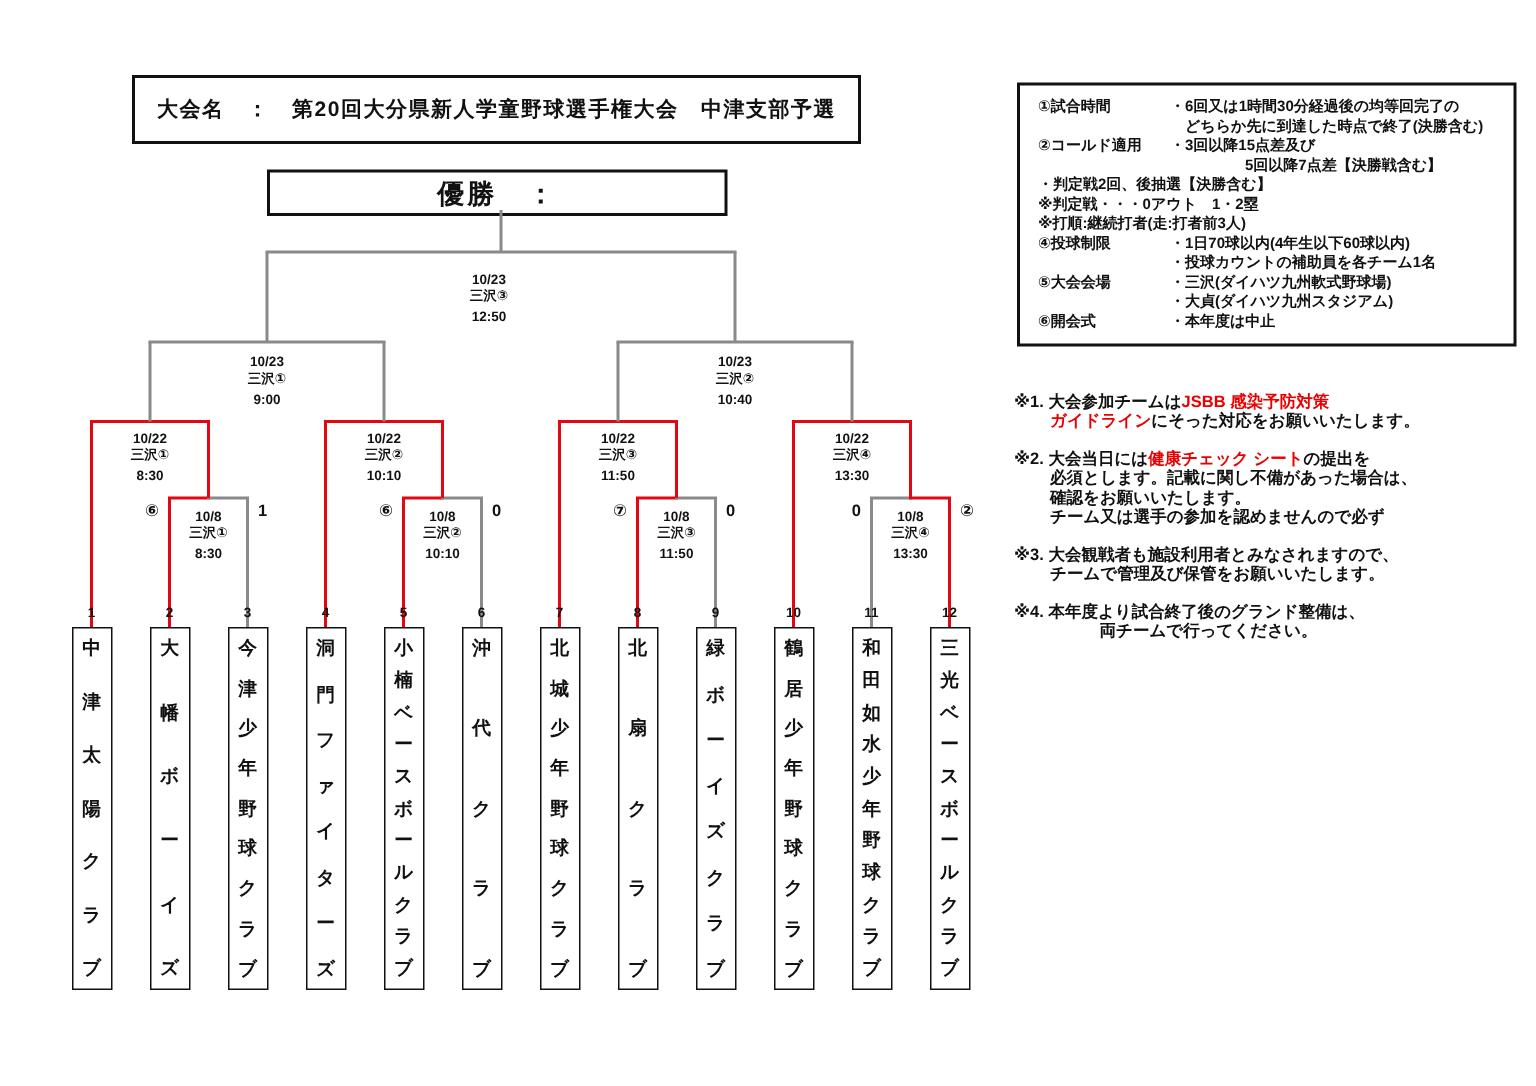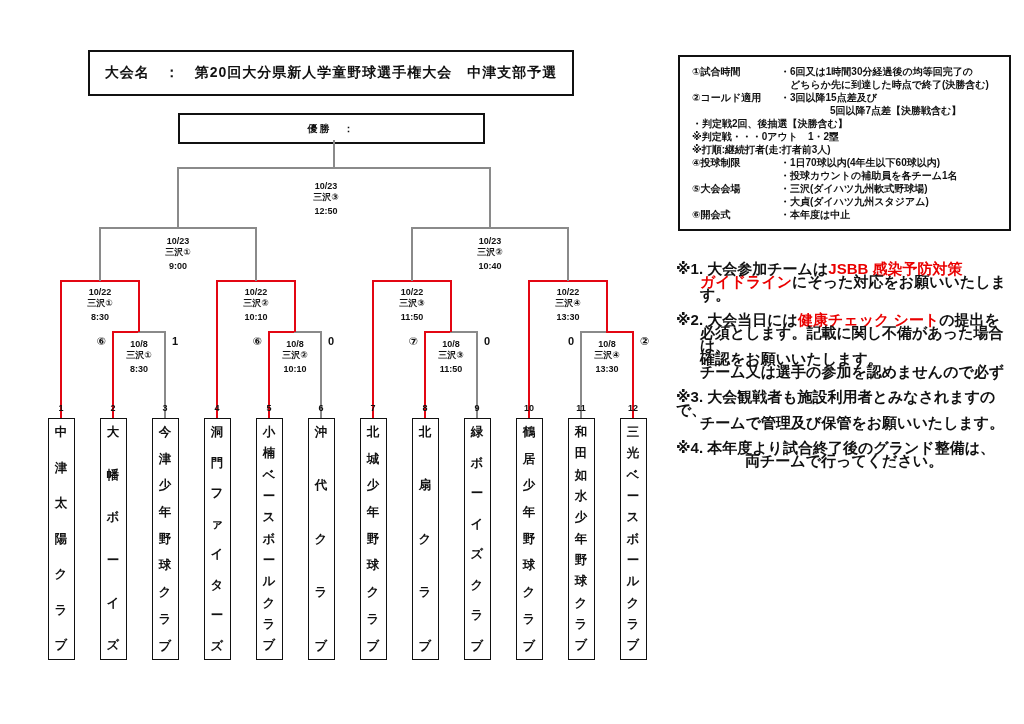--- a/index.html
+++ b/index.html
@@ -2,29 +2,29 @@
 <html><head>
 <meta charset="utf-8">
 <style>
   html,body{margin:0;padding:0;background:#fff;}
   #page{position:relative;width:1024px;height:724px;background:#ffffff;overflow:hidden;
         font-family:"Liberation Sans","DejaVu Sans",sans-serif;color:#111;}
   
   #title-box{position:absolute;left:88px;top:50px;width:482px;height:42px;border:2px solid #111;
              display:flex;align-items:center;justify-content:center;font-size:14px;font-weight:700;letter-spacing:1px;}
   #champion-box{position:absolute;left:178px;top:113px;width:303px;height:27px;border:2px solid #111;
-             display:flex;align-items:center;justify-content:center;font-size:10px;font-weight:700;letter-spacing:2px;}
+             display:flex;align-items:center;justify-content:center;font-size:18px;font-weight:700;letter-spacing:2px;}
   
   #rules-box{position:absolute;left:678px;top:55px;width:333px;border:2px solid #111;
              padding:8px 8px 8px 12px;box-sizing:border-box;font-size:10px;font-weight:600;line-height:13px;}
   .rule-row{display:flex;}
   .rule-label{width:88px;flex:0 0 88px;}
   .rule-desc{flex:1;}
   
-  #notes{position:absolute;left:676px;top:262px;width:345px;font-size:15px;font-weight:600;line-height:13px;}
+  #notes{position:absolute;left:676px;top:262px;width:345px;font-size:11px;font-weight:600;line-height:13px;}
   .note{margin-bottom:12px;}
   .note-line.cont{padding-left:24px;}
   .red{color:#ea0000;}
   
   #bracket{position:absolute;left:0;top:0;width:1024px;height:724px;}
   .seg{position:absolute;}
   .mlabel{position:absolute;width:80px;text-align:center;font-size:9px;font-weight:700;line-height:11px;}
   .mlabel .mtime{margin-top:3px;display:block;}
   .mlabel span{display:block;}
   .score{position:absolute;width:50px;font-size:11px;font-weight:700;line-height:12px;}

